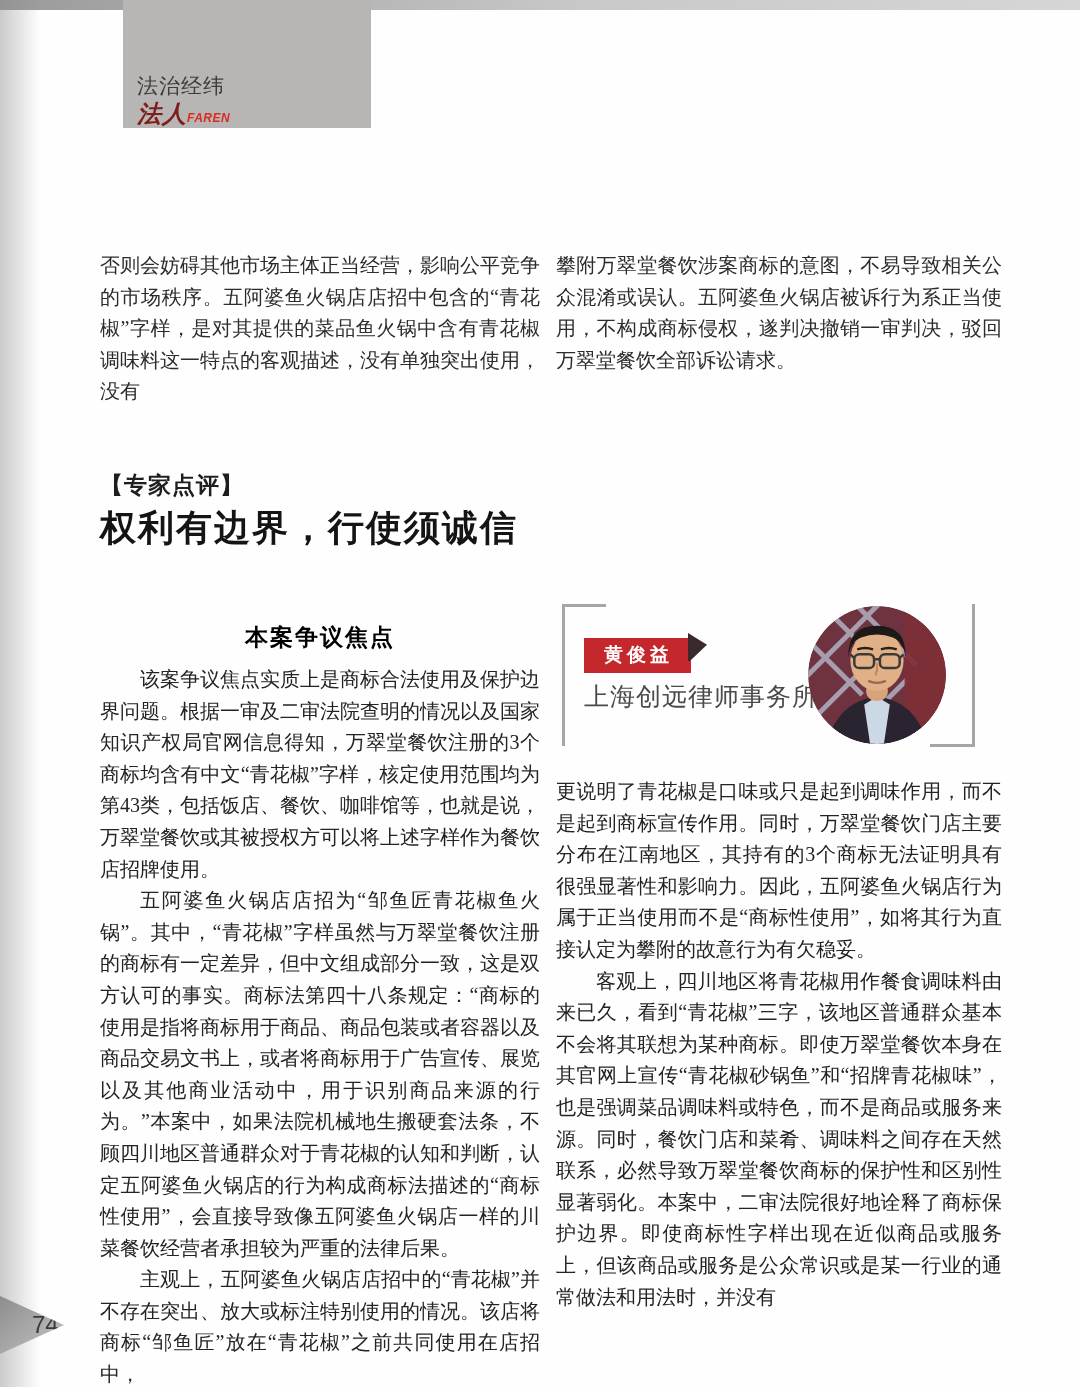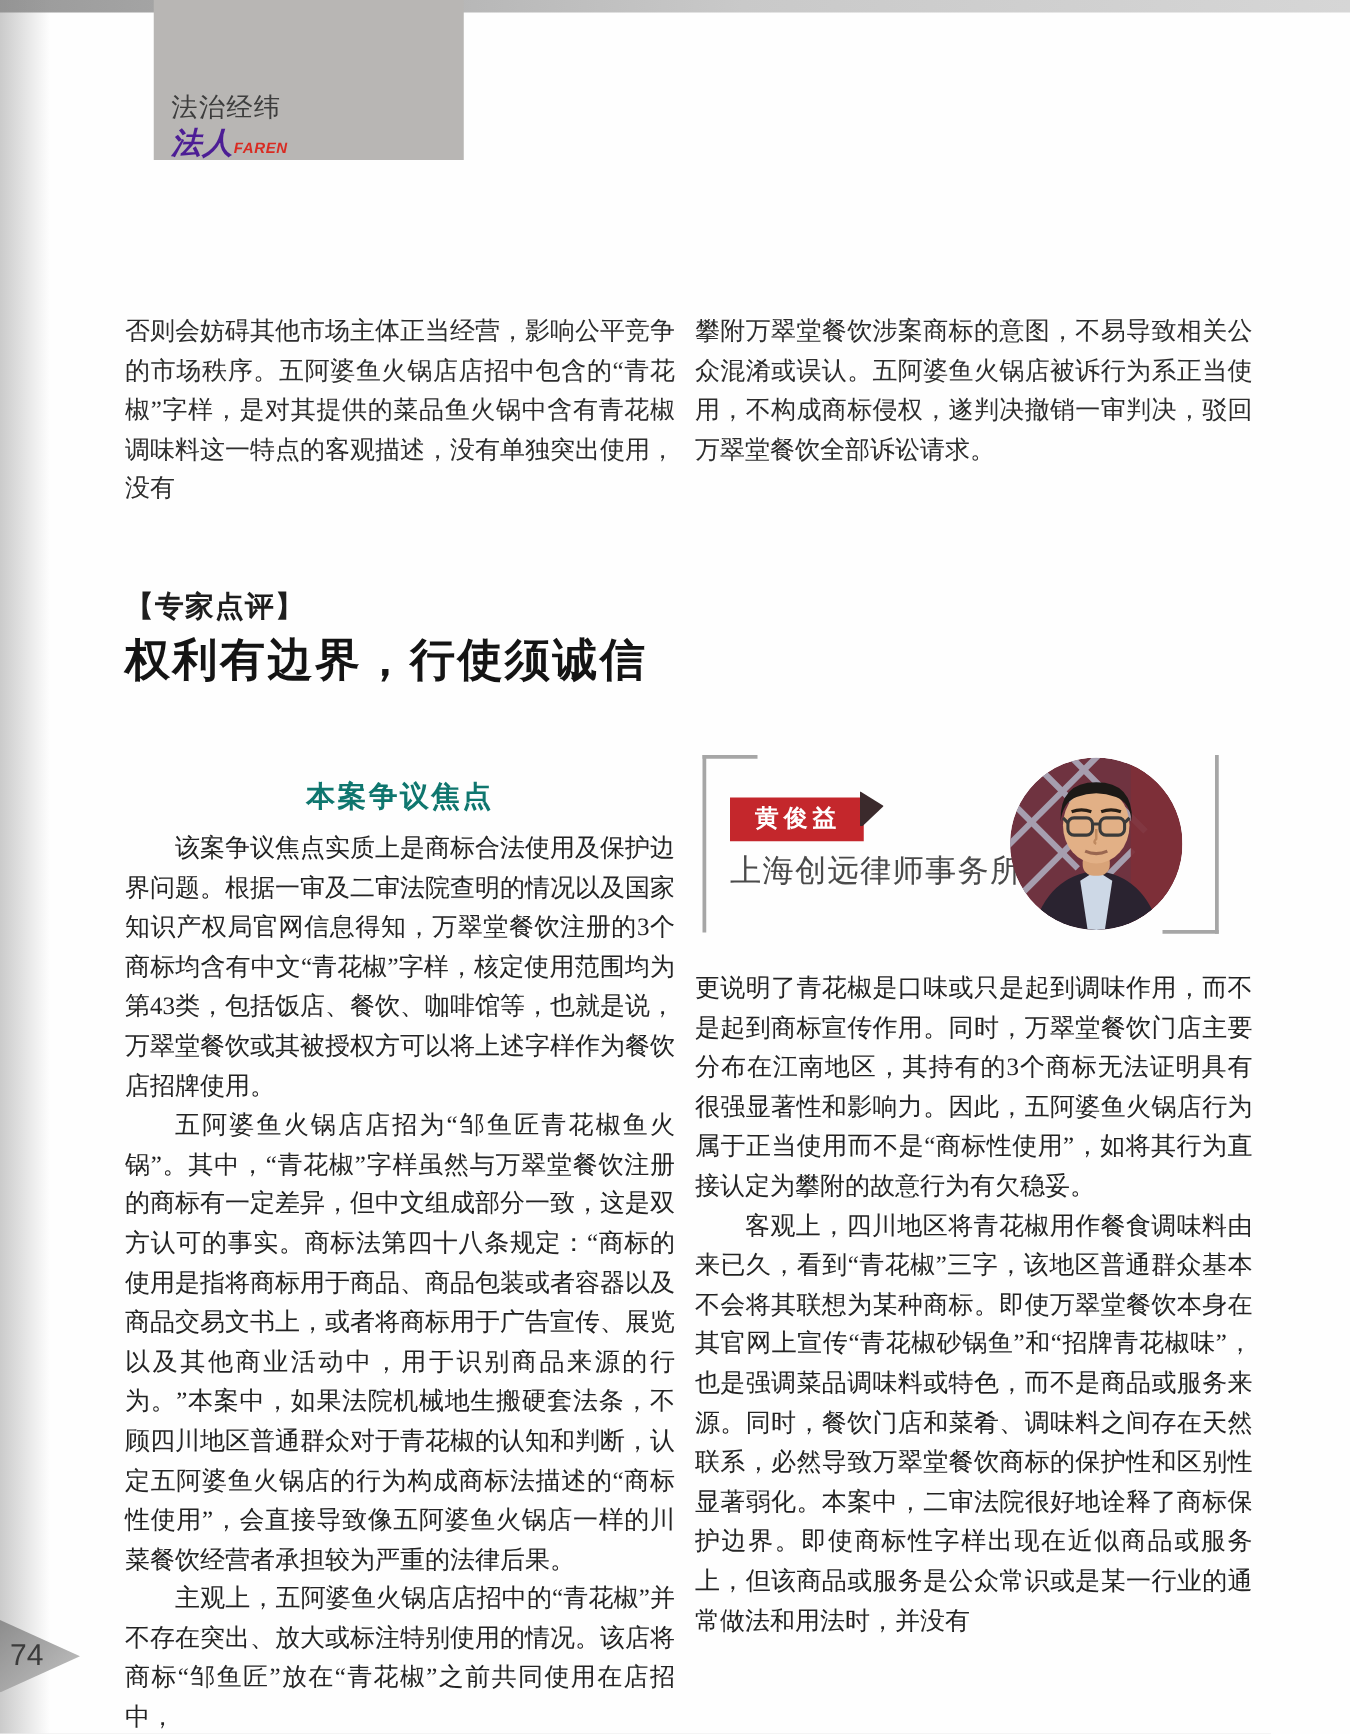--- a/index.html
+++ b/index.html
@@ -56,21 +56,21 @@
   }
   .article-title {
     position: absolute; left: 100px; top: 504px;
     font-family: "Liberation Sans", sans-serif;
     font-size: 36px; font-weight: bold; color: #141414; letter-spacing: 2px;
   }
   
   .sub-heading {
     position: absolute; left: 100px; top: 622px; width: 440px;
     text-align: center; font-size: 23px; font-weight: bold;
-    color: #0f766e; letter-spacing: 2px;
+    color: #000000; letter-spacing: 2px;
   }
   .left-body {
     position: absolute; left: 100px; top: 664px; width: 440px;
     font-size: 20px; line-height: 31.6px; text-align: justify; color: #232323;
   }
   .right-body {
     position: absolute; left: 556px; top: 776px; width: 446px;
     font-size: 20px; line-height: 31.6px; text-align: justify; color: #232323;
   }
   .left-body p.indent, .right-body p.indent { text-indent: 2em; }
@@ -107,35 +107,35 @@
   .expert-photo svg { display: block; width: 138px; height: 138px; }
   
   .page-number-arrow {
     position: absolute; left: 0; top: 1296px; width: 64px; height: 58px;
     background: linear-gradient(135deg, #8d8d8d, #c4c4c4);
     clip-path: polygon(0 0, 100% 50%, 0 100%);
     display: flex; align-items: center;
   }
   .page-number {
     font-family: "Liberation Sans", sans-serif;
-    font-size: 24px; color: #3b3b3b; padding-left: 8px;
+    font-size: 24px; color: #3b3b3b; padding-left: 32px;
   }
 </style>
 </head>
 <body>
 
 <div class="page">
 
   <div class="top-strip"></div>
   <div class="left-shadow"></div>
 
   <div class="header-box">
     <div class="header-column-label">法治经纬</div>
     <div class="header-logo">
-      <span class="logo-cn" style="color:#4c1d95;">法人</span><span class="logo-en" style="color:#d92b22;">FAREN</span>
+      <span class="logo-cn" style="color:#7f1d1d;">法人</span><span class="logo-en" style="color:#d92b22;">FAREN</span>
     </div>
   </div>
 
   <div class="intro-left">否则会妨碍其他市场主体正当经营，影响公平竞争的市场秩序。五阿婆鱼火锅店店招中包含的“青花椒”字样，是对其提供的菜品鱼火锅中含有青花椒调味料这一特点的客观描述，没有单独突出使用，没有</div>
   <div class="intro-right">攀附万翠堂餐饮涉案商标的意图，不易导致相关公众混淆或误认。五阿婆鱼火锅店被诉行为系正当使用，不构成商标侵权，遂判决撤销一审判决，驳回万翠堂餐饮全部诉讼请求。</div>
 
   <div class="kicker">【专家点评】</div>
   <h1 class="article-title">权利有边界，行使须诚信</h1>
 
   <h2 class="sub-heading">本案争议焦点</h2>

